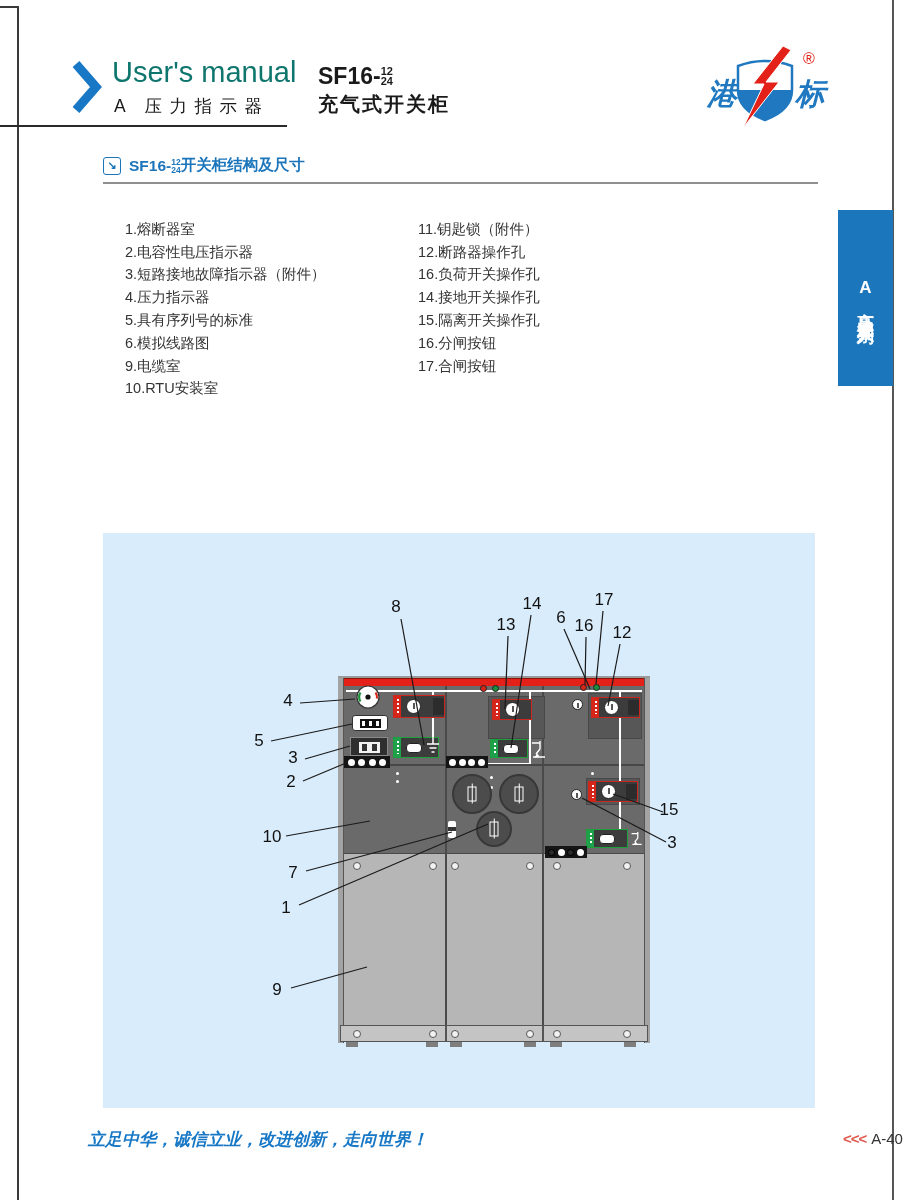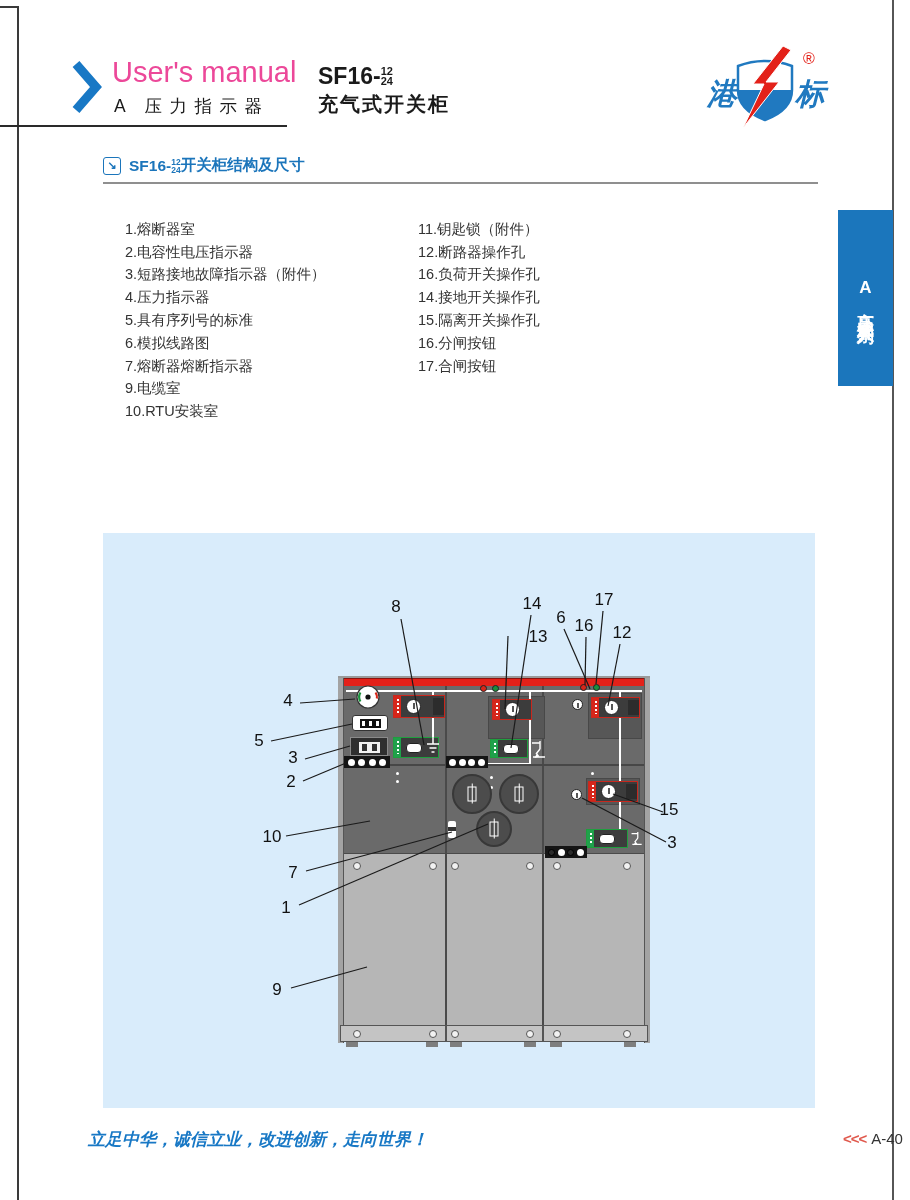--- a/index.html
+++ b/index.html
@@ -4,21 +4,21 @@
 <style>
   html,body{margin:0;padding:0;background:#fff;}
   .page{position:relative;width:910px;height:1200px;background:#fff;overflow:hidden;
         font-family:"Liberation Sans",sans-serif;color:#1a1a1a;}
   
   .rule-left{position:absolute;left:17px;top:6px;width:2px;height:1194px;background:#3a3a3a;}
   .rule-top-tick{position:absolute;left:0;top:6px;width:19px;height:2px;background:#3a3a3a;}
   .rule-right{position:absolute;left:892px;top:0;width:2px;height:1200px;background:#565656;}
   
   .chevron{position:absolute;left:72px;top:60px;}
-  .hdr-title{position:absolute;left:112px;top:56px;font-size:29px;font-weight:500;color:#ec4899;}
+  .hdr-title{position:absolute;left:112px;top:56px;font-size:29px;font-weight:500;color:#0f766e;}
   .hdr-series{position:absolute;left:114px;top:94px;font-size:17.5px;letter-spacing:7.5px;font-weight:500;color:#1a1a1a;}
   .hdr-underline{position:absolute;left:0;top:125px;width:287px;height:2px;background:#2a2a2a;}
   .product{position:absolute;left:318px;top:63px;}
   .product .model{font-size:23px;font-weight:bold;line-height:26px;display:flex;align-items:center;}
   .product .name{font-size:20px;font-weight:bold;letter-spacing:2px;margin-top:2px;}
   .frac{display:inline-flex;flex-direction:column;line-height:10px;font-size:11px;font-weight:bold;vertical-align:middle;}
   .frac i{font-style:normal;}
   
   .logo{position:absolute;left:695px;top:42px;width:140px;height:92px;}
   
@@ -147,21 +147,20 @@
   </div>
   <div class="sec-underline"></div>
 
   <ul class="plist left">
     <li>1.熔断器室</li>
     <li>2.电容性电压指示器</li>
     <li>3.短路接地故障指示器（附件）</li>
     <li>4.压力指示器</li>
     <li>5.具有序列号的标准</li>
     <li>6.模拟线路图</li>
-    <li>7.熔断器熔断指示器</li>
     <li>9.电缆室</li>
     <li>10.RTU安装室</li>
   </ul>
   <ul class="plist right">
     <li>11.钥匙锁（附件）</li>
     <li>12.断路器操作孔</li>
     <li>16.负荷开关操作孔</li>
     <li>14.接地开关操作孔</li>
     <li>15.隔离开关操作孔</li>
     <li>16.分闸按钮</li>
@@ -340,21 +339,21 @@
         <line x1="183" y1="303" x2="267" y2="288"></line>
         <line x1="203" y1="338" x2="349" y2="299"></line>
         <line x1="196" y1="372" x2="385" y2="291"></line>
         <line x1="188" y1="455" x2="264" y2="434"></line>
         <line x1="560" y1="279" x2="510" y2="261"></line>
         <line x1="563" y1="309" x2="479" y2="265"></line>
       </g>
     </svg>
 
     <div class="callout" style="left:293px;top:74px;">8</div>
-    <div class="callout" style="left:403px;top:104px;margin-left:32px;">13</div>
+    <div class="callout" style="left:403px;top:92px;">13</div>
     <div class="callout" style="left:429px;top:71px;">14</div>
     <div class="callout" style="left:458px;top:85px;">6</div>
     <div class="callout" style="left:481px;top:93px;">16</div>
     <div class="callout" style="left:501px;top:67px;">17</div>
     <div class="callout" style="left:519px;top:100px;">12</div>
     <div class="callout" style="left:185px;top:168px;">4</div>
     <div class="callout" style="left:156px;top:208px;">5</div>
     <div class="callout" style="left:190px;top:225px;">3</div>
     <div class="callout" style="left:188px;top:249px;">2</div>
     <div class="callout" style="left:169px;top:304px;">10</div>

